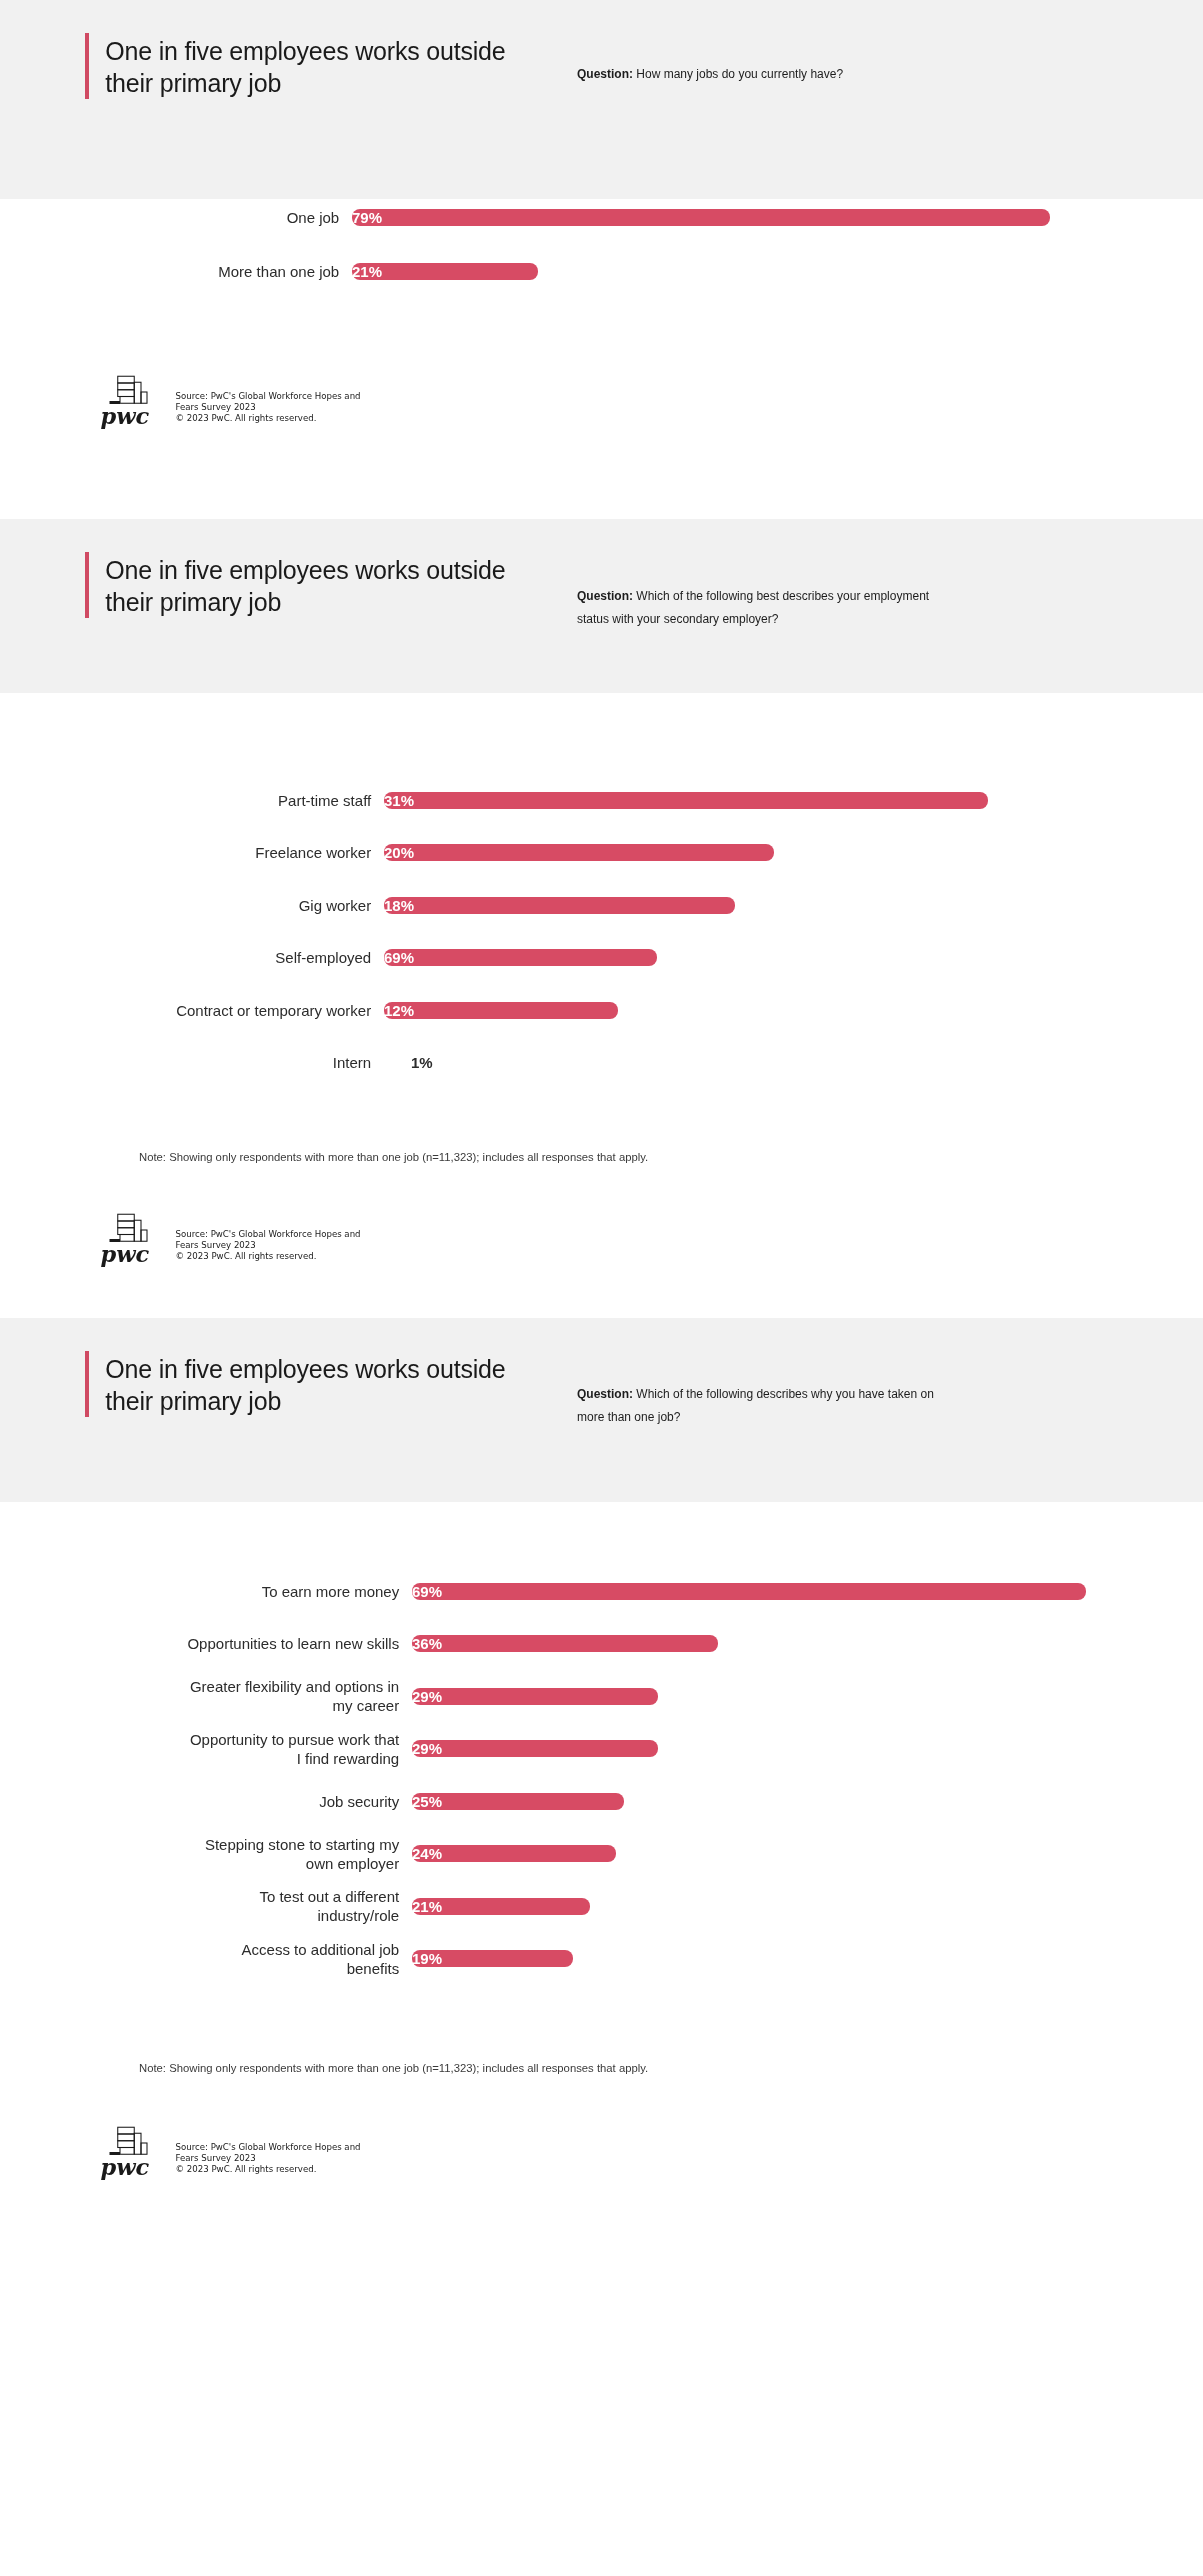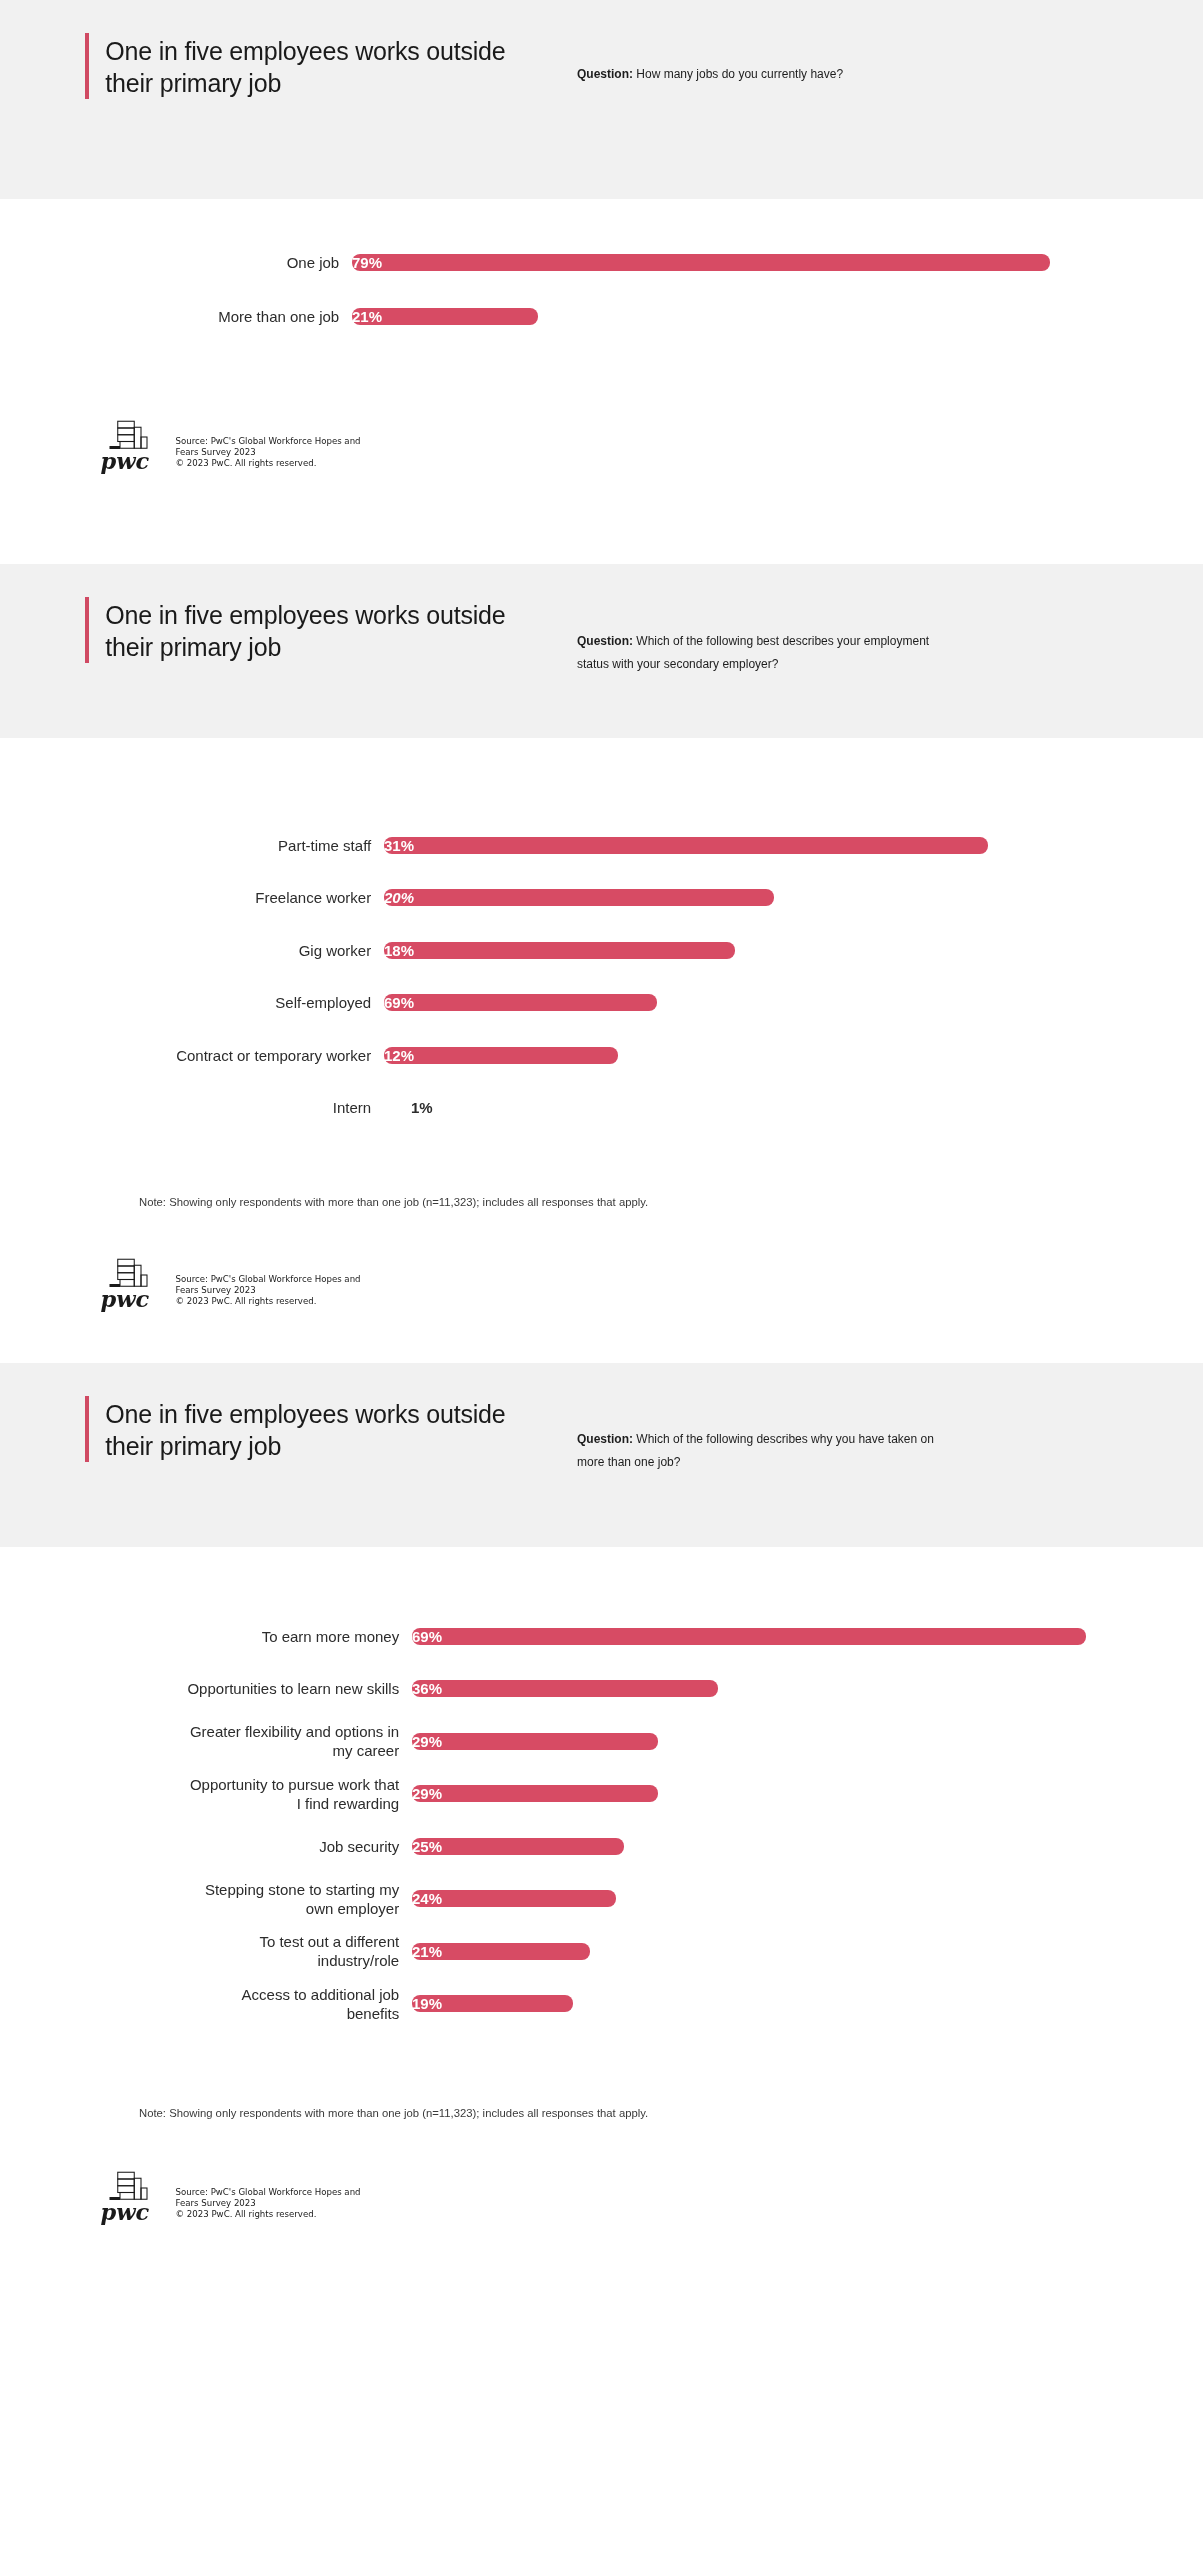--- a/index.html
+++ b/index.html
@@ -98,21 +98,21 @@
     padding-right: 9px;
     white-space: nowrap;
   }
   .bar-value.outside {
     color: #2c2c2c;
     padding-right: 0;
     padding-left: 7.5px;
   }
 
   
-  .chart1 { padding-top: 45px; }
+  .chart1 { }
   .chart1 .bar-label { width: 352px; }
   .chart1 .bar-row { height: 36px; margin-bottom: 18px; }
 
   
   .chart2 { padding-top: 89px; }
   .chart2 .bar-label { width: 384px; }
   .chart2 .bar-row { height: 36px; margin-bottom: 16.5px; }
 
   
   .chart3 { padding-top: 71px; }
@@ -232,21 +232,21 @@
             <div class="bar-label">Part-time staff</div>
             <div class="bar-track">
               <div class="bar" style="background: rgb(215, 75, 100); width: 604px;">
                 <span class="bar-value">31%</span>
               </div>
             </div>
           </div>
           <div class="bar-row">
             <div class="bar-label">Freelance worker</div>
             <div class="bar-track">
-              <div class="bar" style="background: rgb(215, 75, 100); width: 390px; font-style: italic;">
+              <div class="bar" style="background: rgb(215, 75, 100); width: 390px;">
                 <span class="bar-value">20%</span>
               </div>
             </div>
           </div>
           <div class="bar-row">
             <div class="bar-label">Gig worker</div>
             <div class="bar-track">
               <div class="bar" style="background: rgb(215, 75, 100); width: 351px;">
                 <span class="bar-value">18%</span>
               </div>

